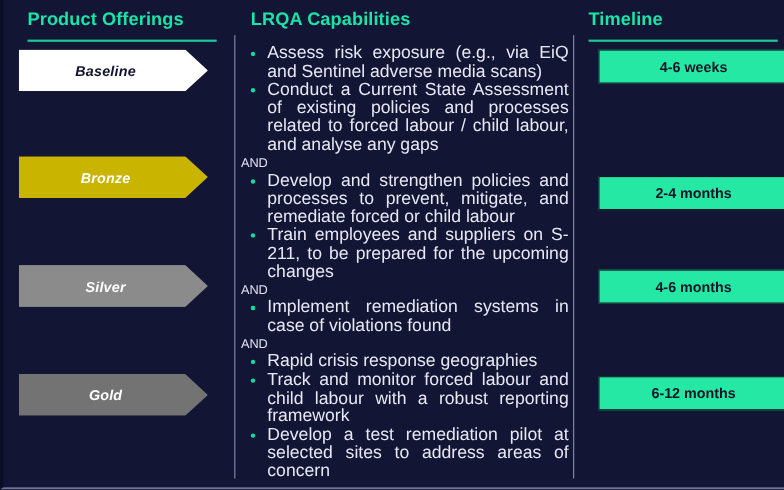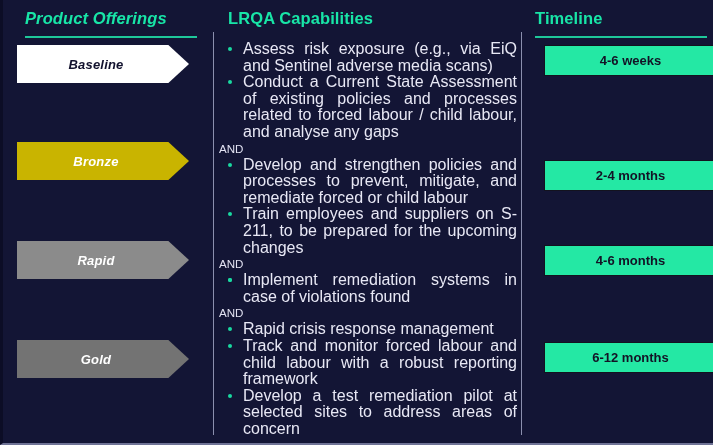--- a/index.html
+++ b/index.html
@@ -42,21 +42,21 @@
     font-size: 16.5px;
     font-weight: bold;
     letter-spacing: .1px;
     white-space: nowrap;
   }
   .head-rule {
     position: absolute;
     height: 2px;
     background: #1ec79a;
   }
-  #head-offerings { left: 22px;  top: 9px; font-style: italic; }
+  #head-offerings { left: 22px;  top: 9px; }
   #rule-offerings { left: 22px;  top: 36px; width: 172px; }
   #head-capabilities { left: 225px; top: 9px; }
   #head-timeline  { left: 532px; top: 9px; }
   #rule-timeline  { left: 532px; top: 36px; width: 172px; }
 
   
   .arrow {
     position: absolute;
     left: 14px;
     width: 172px;
@@ -163,21 +163,21 @@
   <div class="col-head" id="head-timeline">Timeline</div>
   <div class="head-rule" id="rule-timeline"></div>
 
   <div class="arrow" id="arrow-baseline">
     <span class="arrow-label">Baseline</span>
   </div>
   <div class="arrow" id="arrow-bronze">
     <span class="arrow-label">Bronze</span>
   </div>
   <div class="arrow" id="arrow-silver">
-    <span class="arrow-label">Rapid</span>
+    <span class="arrow-label">Silver</span>
   </div>
   <div class="arrow" id="arrow-gold">
     <span class="arrow-label">Gold</span>
   </div>
 
   <div id="capabilities">
 
     <div class="cap-group">
       <ul class="cap-list">
         <li class="cap-item">
@@ -219,21 +219,21 @@
         </li>
       </ul>
     </div>
 
     <div class="cap-and">AND</div>
 
     <div class="cap-group">
       <ul class="cap-list">
         <li class="cap-item">
           <span class="cap-bullet"></span>
-          <span>Rapid crisis response  management</span>
+          <span>Rapid crisis response  geographies</span>
         </li>
         <li class="cap-item">
           <span class="cap-bullet"></span>
           <span>Track  and  monitor  forced  labour and child  labour with a robust  reporting framework</span>
         </li>
         <li class="cap-item">
           <span class="cap-bullet"></span>
           <span>Develop a test remediation  pilot at selected  sites to address  areas of concern</span>
         </li>
       </ul>

